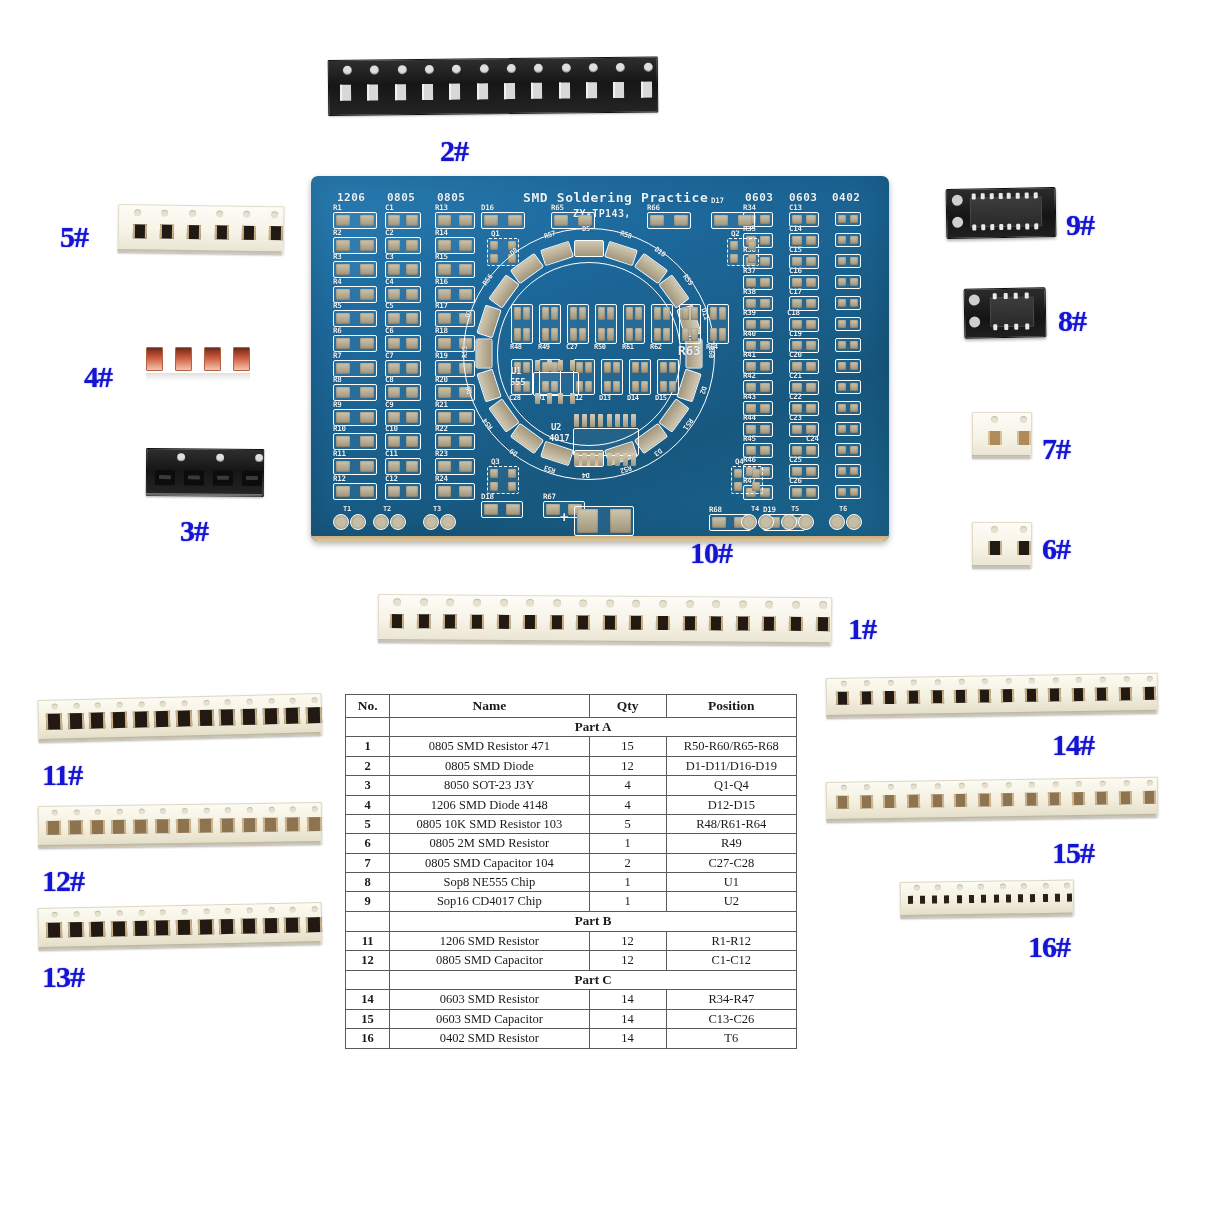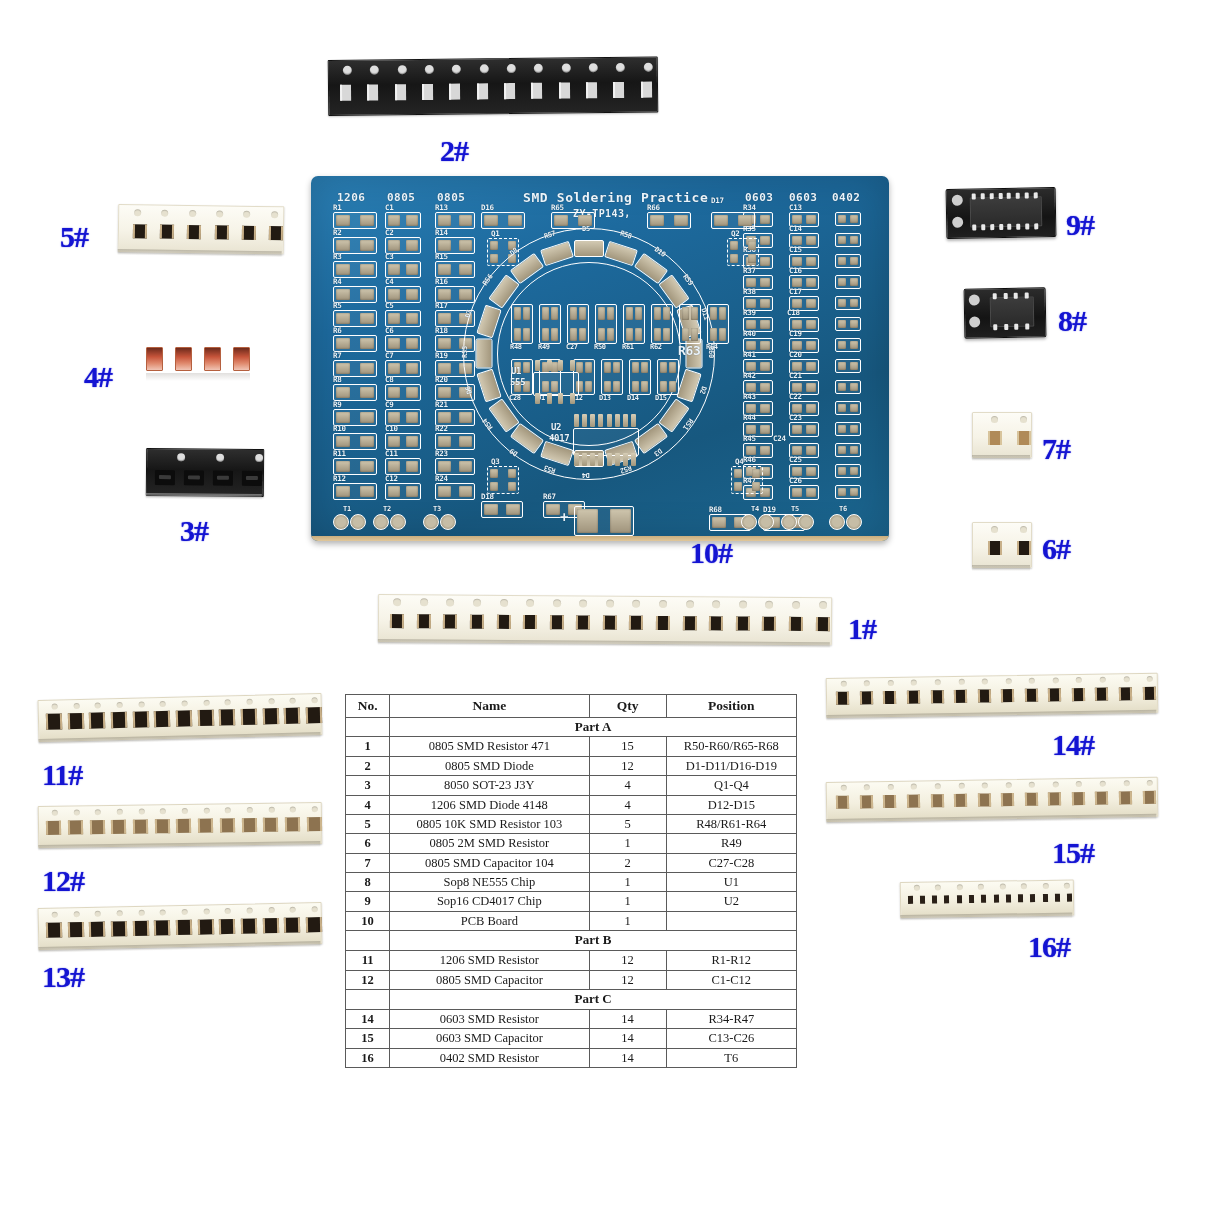--- a/index.html
+++ b/index.html
@@ -533,21 +533,21 @@
       <div class="silk des" style="left: 478px; top: 216px;">C22</div>
       <div class="pad" style="left: 478px; top: 225px; width: 28px; height: 13px;">
         <i class="l"></i>
         <i class="r"></i>
       </div>
       <div class="silk des" style="left: 478px; top: 237px;">C23</div>
       <div class="pad" style="left: 478px; top: 246px; width: 28px; height: 13px;">
         <i class="l"></i>
         <i class="r"></i>
       </div>
-      <div class="silk des" style="left: 462px; top: 258px;">C24</div>
+      <div class="silk des" style="left: 495px; top: 258px;">C24</div>
       <div class="pad" style="left: 478px; top: 267px; width: 28px; height: 13px;">
         <i class="l"></i>
         <i class="r"></i>
       </div>
       <div class="silk des" style="left: 478px; top: 279px;">C25</div>
       <div class="pad" style="left: 478px; top: 288px; width: 28px; height: 13px;">
         <i class="l"></i>
         <i class="r"></i>
       </div>
       <div class="silk des" style="left: 478px; top: 300px;">C26</div>
@@ -1306,26 +1306,20 @@
         <td class="c-qty">1</td>
         <td class="c-pos">U1</td>
       </tr>
       <tr>
         <td class="c-no no">9</td>
         <td class="c-name">Sop16 CD4017 Chip</td>
         <td class="c-qty">1</td>
         <td class="c-pos">U2</td>
       </tr>
       <tr>
-        <td class="c-no no">10</td>
-        <td class="c-name">PCB Board</td>
-        <td class="c-qty">1</td>
-        <td class="c-pos"></td>
-      </tr>
-      <tr>
         <td class="c-no"></td>
         <td class="part" colspan="3">Part B</td>
       </tr>
       <tr>
         <td class="c-no no">11</td>
         <td class="c-name">1206 SMD Resistor</td>
         <td class="c-qty">12</td>
         <td class="c-pos">R1-R12</td>
       </tr>
       <tr>

